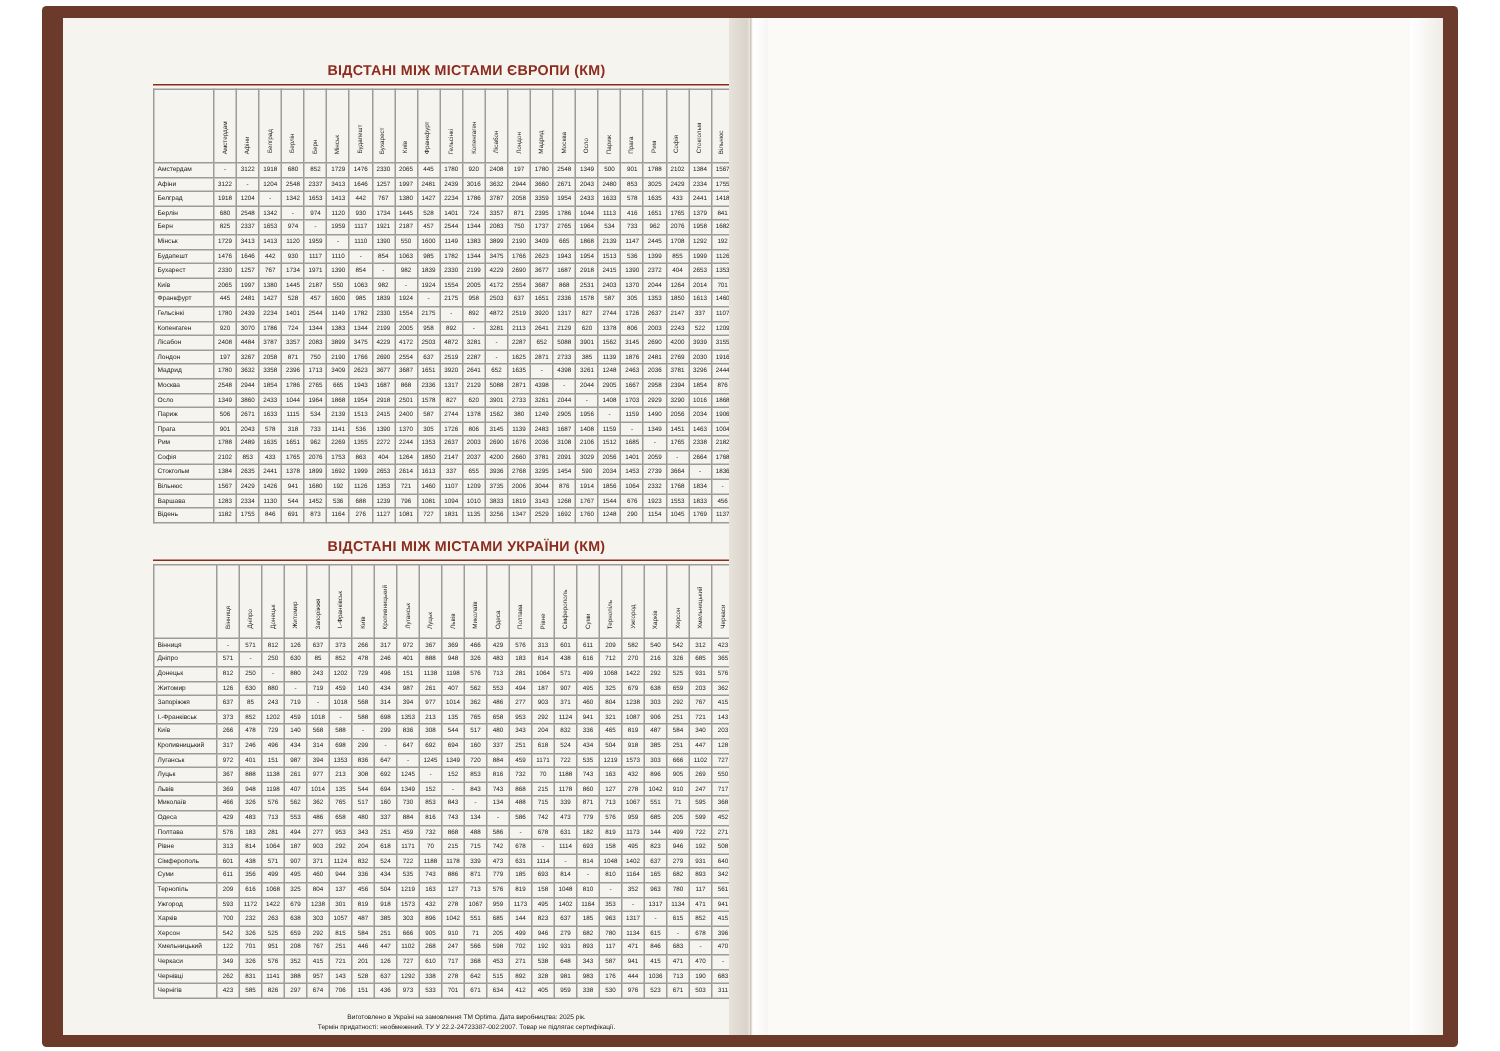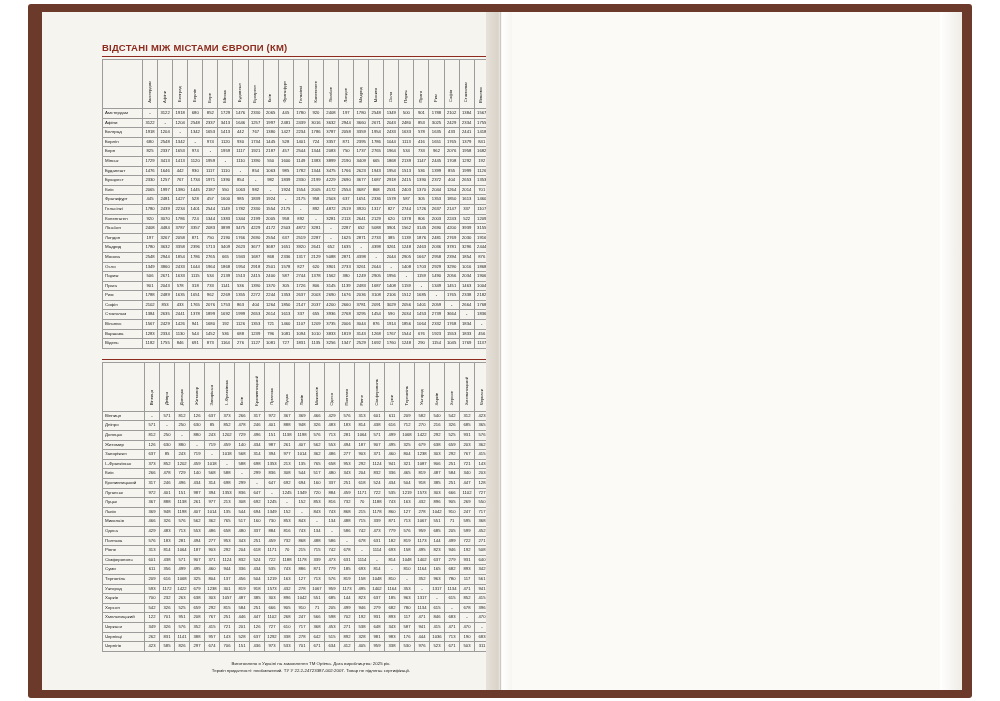--- a/index.html
+++ b/index.html
@@ -77,21 +77,21 @@
     position: absolute;
     left: 60px;
     top: 30px;
     width: 418px;
   }
 
   h2.section-title {
     font-size: 9.5px;
     font-weight: bold;
     color: #8c2b1e;
-    text-align: left;
+    text-align: center;
     margin: 0 0 3px 0;
     letter-spacing: .2px;
     text-transform: uppercase;
   }
   .title-rule {
     height: 1px;
     background: #8c2b1e;
     margin-bottom: 2px;
   }
 
@@ -887,20 +887,21 @@
               <td>1045</td>
               <td>1769</td>
               <td>1137</td>
               <td>737</td>
               <td>-</td>
             </tr>
           </tbody>
       </table>
 
       <div class="sec2">
+        <h2 class="section-title">ВІДСТАНІ МІЖ МІСТАМИ УКРАЇНИ  (км)</h2>
         <div class="title-rule"></div>
         <table class="dist ua-table" id="ua-table">
           <colgroup>
               <col class="rowcol">
             </colgroup>
           <thead>
               <tr>
                 <th class="corner"></th>
                 <th class="vhead"><span>Вінниця</span></th>
                 <th class="vhead"><span>Дніпро</span></th>

